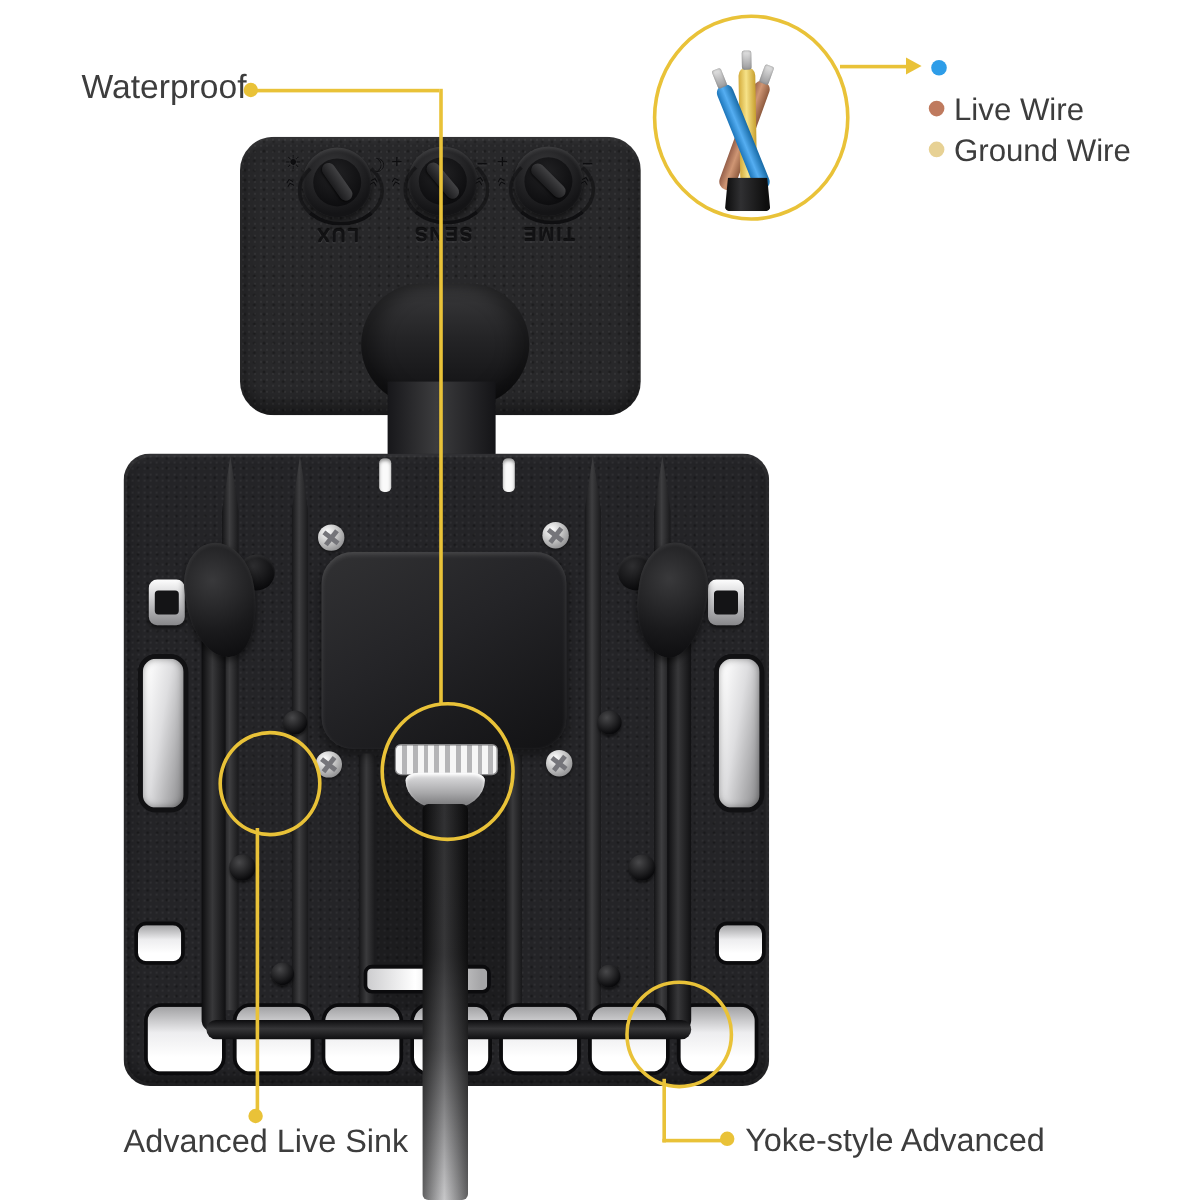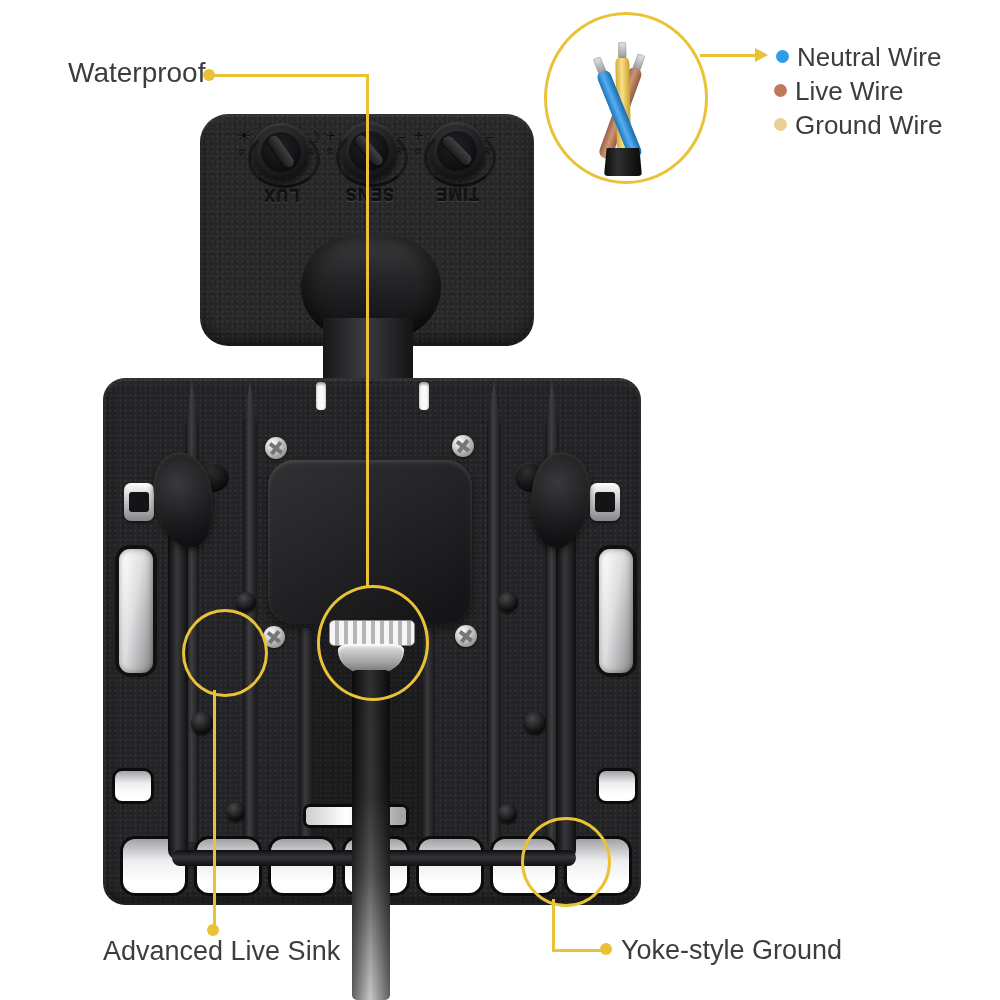--- a/index.html
+++ b/index.html
@@ -182,36 +182,35 @@
     <div class="wire-tip"></div>
   </div>
   <div class="abs wire" style="left:630px;top:64px;width:14px;height:94px;transform:rotate(-22deg);background:linear-gradient(90deg,#1d76ba,#55aef2 45%,#176aa6);">
     <div class="wire-tip"></div>
   </div>
   <div class="abs sheath" style="left:604px;top:148px;width:38px;height:28px;"></div>
   <div class="abs c-line" style="left:700px;top:54px;width:57px;height:3px;"></div>
   <div class="abs arrow-head" style="left:755px;top:48px;"></div>
 
   <div class="abs bullet" style="left:776px;top:50px;background:#2e9de8;"></div>
-  <div class="abs label" style="left:797px;top:42px;font-size:26px;">Neutral Wire</div>
   <div class="abs bullet" style="left:774px;top:84px;background:#bf7a5e;"></div>
   <div class="abs label" style="left:795px;top:76px;font-size:26px;">Live Wire</div>
   <div class="abs bullet" style="left:774px;top:118px;background:#e7d194;"></div>
   <div class="abs label" style="left:68px;top:57px;font-size:28px;">Waterproof</div>
 
   <div class="abs label" style="left:795px;top:110px;font-size:26px;">Ground Wire</div>
   <div class="abs c-dot" style="left:203px;top:69px;"></div>
   <div class="abs c-line" style="left:210px;top:74px;width:156px;height:3px;z-index:30;"></div>
   <div class="abs c-line" style="left:366px;top:74px;width:3px;height:513px;z-index:30;"></div>
   <div class="abs c-circle" style="left:317px;top:585px;width:106px;height:110px;z-index:30;"></div>
 
   <div class="abs c-circle" style="left:182px;top:609px;width:80px;height:82px;z-index:30;"></div>
   <div class="abs c-line" style="left:213px;top:690px;width:3px;height:236px;z-index:30;"></div>
   <div class="abs c-dot" style="left:207px;top:924px;"></div>
   <div class="abs label" style="left:103px;top:936px;">Advanced Live Sink</div>
 
   <div class="abs c-circle" style="left:521px;top:817px;width:84px;height:84px;z-index:30;"></div>
   <div class="abs c-line" style="left:552px;top:899px;width:3px;height:53px;z-index:30;"></div>
   <div class="abs c-line" style="left:552px;top:949px;width:52px;height:3px;z-index:30;"></div>
   <div class="abs c-dot" style="left:600px;top:943px;"></div>
-  <div class="abs label" style="left:621px;top:935px;">Yoke-style Ground</div>
+  <div class="abs label" style="left:621px;top:935px;">Yoke-style Advanced</div>
 
 </div>
 
 </body></html>

